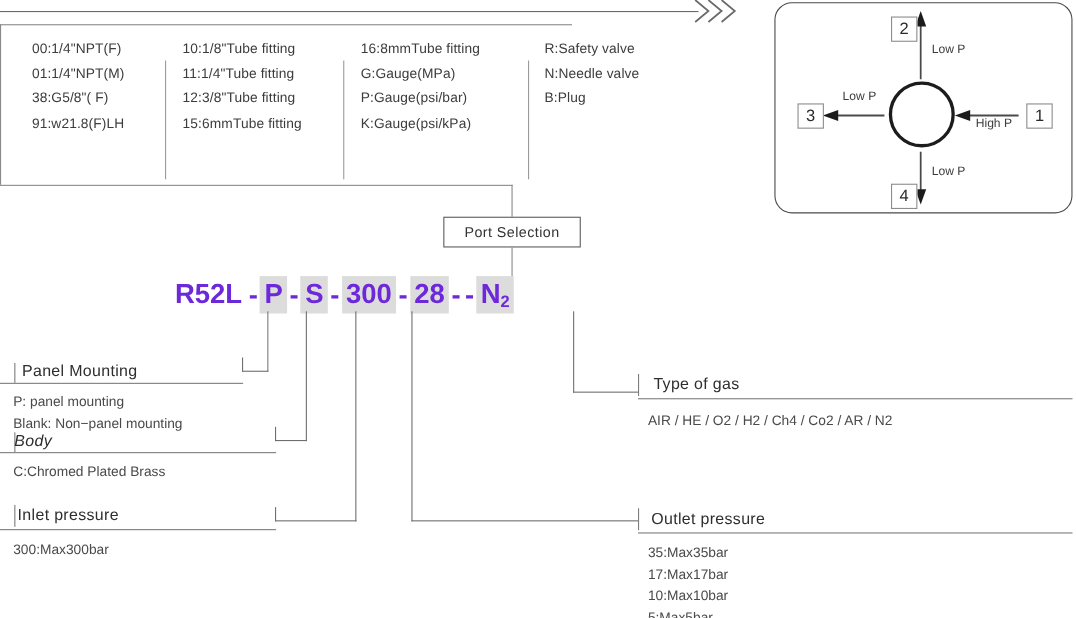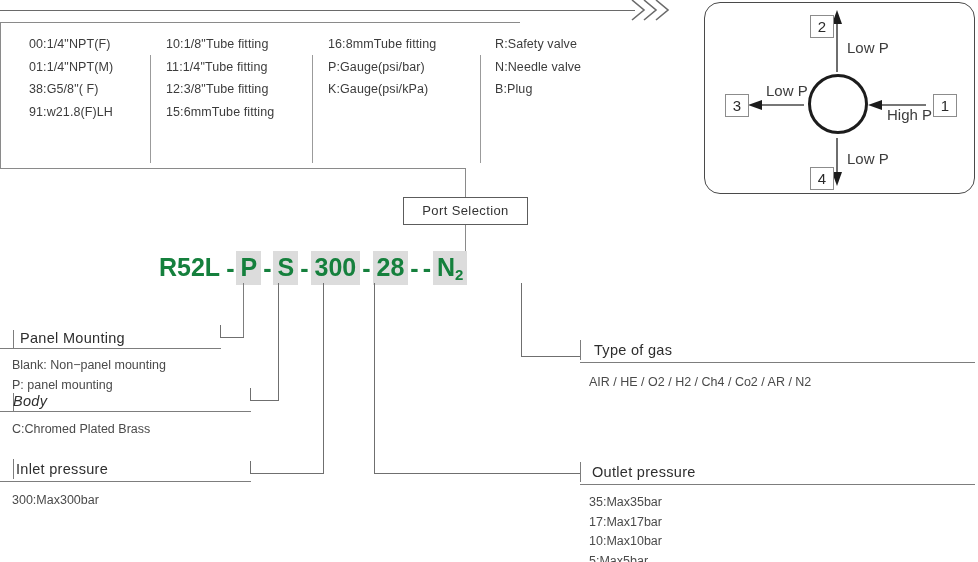--- a/index.html
+++ b/index.html
@@ -41,35 +41,35 @@
   }
   #port-circle{
     position:absolute;left:808px;top:74px;width:60px;height:60px;
     border:3.5px solid #1c1c1c;border-radius:50%;box-sizing:border-box;
   }
   .portbox{
     position:absolute;border:1.5px solid #8c8c8c;background:#fff;
     font-size:15px;line-height:21px;text-align:center;color:#2a2a2a;
     width:24px;height:23px;box-sizing:border-box;
   }
-  .plabel{position:absolute;font-size:15px;color:#3c3c3c;white-space:nowrap;}
+  .plabel{position:absolute;font-size:11px;color:#3c3c3c;white-space:nowrap;}
 
   
   #port-selection{
     position:absolute;left:403px;top:197px;width:125px;height:28px;
     border:1px solid #5c5c5c;box-sizing:border-box;background:#fff;
     font-size:13px;line-height:26px;text-align:center;color:#333;
     letter-spacing:.4px;
   }
 
   
   #partnumber{
     position:absolute;left:155px;top:253px;height:30px;
     display:flex;align-items:center;
-    font-size:25px;font-weight:bold;color:#15803d;
+    font-size:25px;font-weight:bold;color:#6d28d9;
     letter-spacing:0px;white-space:nowrap;
   }
   #partnumber .seg{padding:2px 4px 3px 4px;}
   #partnumber .seg.hl{background:#dcdcdc;}
   #partnumber .dash{padding:0 2px;}
   #partnumber sub{font-size:15px;font-weight:bold;vertical-align:baseline;position:relative;top:4px;}
 
   
   .callout-title{
     position:absolute;font-size:14.5px;color:#2e2e2e;white-space:nowrap;
@@ -106,20 +106,21 @@
 
   <div class="opt-col" style="left:165px">
     <div class="cell">10:1/8"Tube fitting</div>
     <div class="cell">11:1/4"Tube fitting</div>
     <div class="cell">12:3/8"Tube fitting</div>
     <div class="cell">15:6mmTube fitting</div>
   </div>
 
   <div class="opt-col" style="left:327px">
     <div class="cell">16:8mmTube fitting</div>
+    <div class="cell">G:Gauge(MPa)</div>
     <div class="cell">P:Gauge(psi/bar)</div>
     <div class="cell">K:Gauge(psi/kPa)</div>
   </div>
 
   <div class="opt-col" style="left:494px">
     <div class="cell">R:Safety valve</div>
     <div class="cell">N:Needle valve</div>
     <div class="cell">B:Plug</div>
   </div>
 </div>
@@ -190,22 +191,22 @@
 <div class="hline" style="left:374px;top:473px;width:186px;"></div>
 <div class="hline" style="left:560px;top:473px;width:20px;"></div>
 
 <div class="vline" style="left:521px;top:283px;height:74px;"></div>
 <div class="hline" style="left:521px;top:356px;width:59px;"></div>
 
 <div class="callout-tick" style="left:13px;top:330px;height:18px;"></div>
 <div class="callout-title" style="left:20px;top:330px;">Panel Mounting</div>
 <div class="callout-rule" style="left:0px;top:348px;width:221px;"></div>
 <div class="callout-body" style="left:12px;top:356px;">
+  <div>P: panel mounting</div>
   <div>Blank: Non−panel mounting</div>
-  <div>P: panel mounting</div>
 </div>
 
 <div class="callout-tick" style="left:13px;top:393px;height:18px;"></div>
 <div class="callout-title" style="left:13px;top:393px;font-style:italic;">Body</div>
 <div class="callout-rule" style="left:0px;top:411px;width:251px;"></div>
 <div class="callout-body" style="left:12px;top:420px;">
   <div>C:Chromed Plated Brass</div>
 </div>
 
 <div class="callout-tick" style="left:13px;top:459px;height:20px;"></div>

